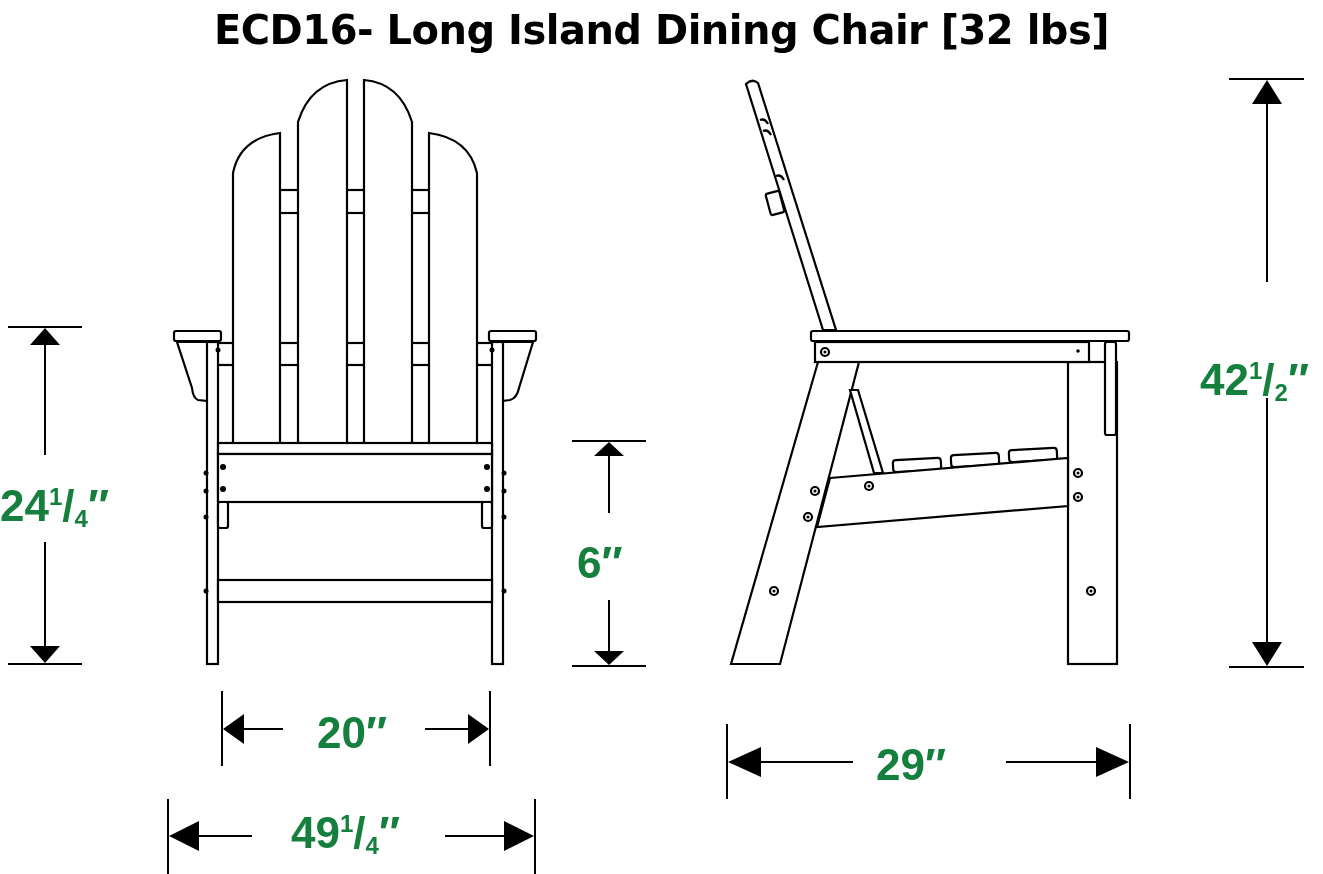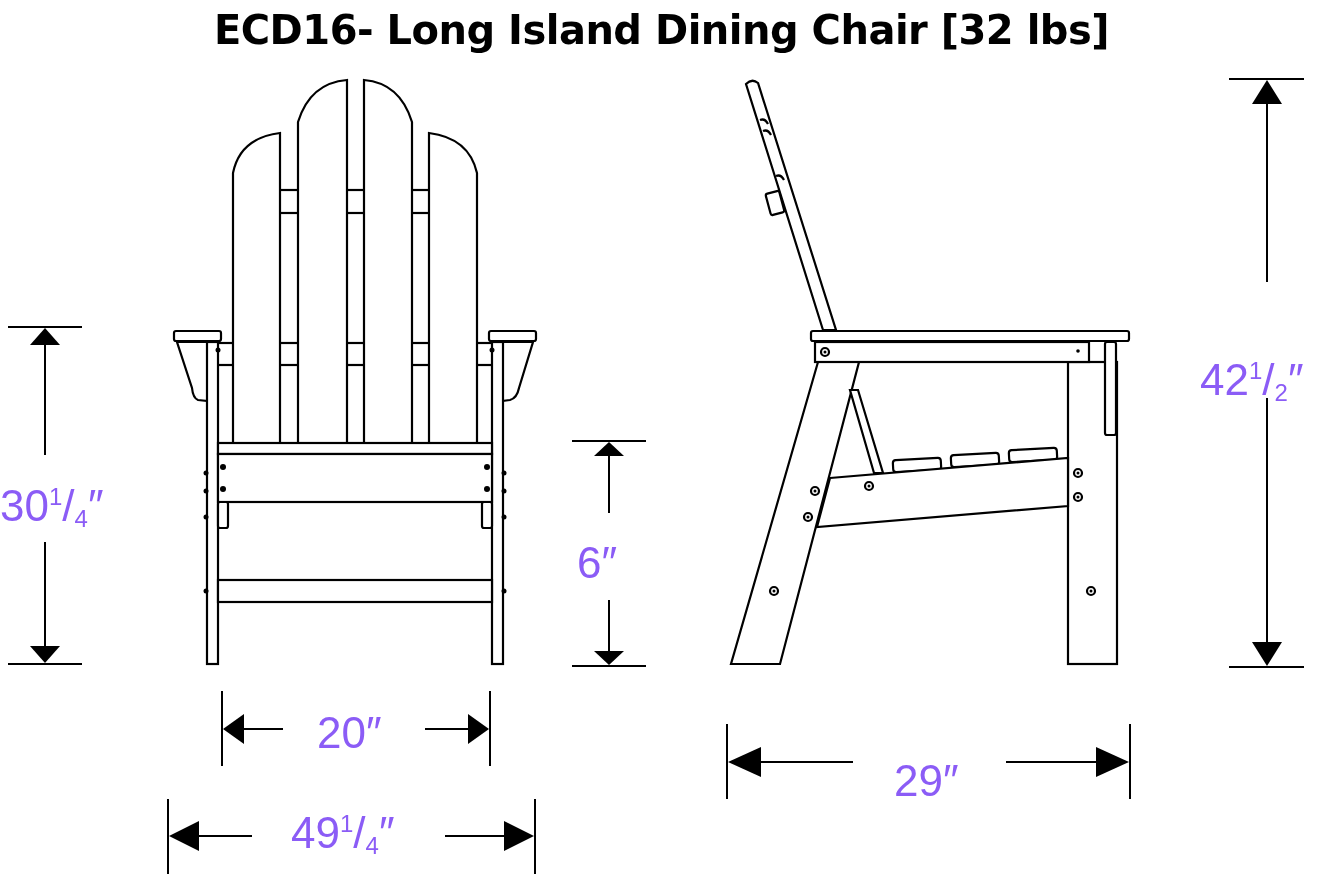--- a/index.html
+++ b/index.html
@@ -9,21 +9,21 @@
     font-family: "DejaVu Sans", sans-serif; font-weight: bold; font-size: 40px;
     color: #000; letter-spacing: -0.5px; line-height: 52px;
   }
   svg.drawing { position: absolute; left: 0; top: 0; }
   .ln { stroke: #000; stroke-width: 2.2; fill: #fff; }
   .ln2 { stroke: #000; stroke-width: 2.2; fill: none; }
   .dim { stroke: #000; stroke-width: 2; fill: none; }
   .arr { fill: #000; stroke: none; }
   .lbl {
     position: absolute; font-family: "Liberation Sans", sans-serif; font-size: 44px;
-    color: #8b5cf6; white-space: nowrap; line-height: 1;
+    color: #15803d; white-space: nowrap; line-height: 1; font-weight: bold;
   }
   .lbl sup { font-size: 24px; vertical-align: 16px; }
   .lbl sub { font-size: 24px; vertical-align: -6px; }
 </style>
 </head>
 <body>
 
 <div class="title">ECD16- Long Island Dining Chair [32 lbs]</div>
 
 <svg class="drawing" width="1323" height="874" viewBox="0 0 1323 874" xmlns="http://www.w3.org/2000/svg">
@@ -184,23 +184,23 @@
   <g>
     <line class="dim" x1="727" y1="724" x2="727" y2="799"></line>
     <line class="dim" x1="1130" y1="724" x2="1130" y2="799"></line>
     <line class="dim" x1="758" y1="762" x2="853" y2="762"></line>
     <line class="dim" x1="1006" y1="762" x2="1098" y2="762"></line>
     <polygon class="arr" points="728,762 761,747 761,777"></polygon>
     <polygon class="arr" points="1129,762 1096,747 1096,777"></polygon>
   </g>
 </svg>
 
-<div class="lbl" style="left:0px; top:484px;"><span>30</span><sup>1</sup>/<sub>4</sub><span>″</span></div>
+<div class="lbl" style="left:0px; top:484px;"><span>24</span><sup>1</sup>/<sub>4</sub><span>″</span></div>
 
 <div class="lbl" style="left:577px; top:541px;">6″</div>
 
 <div class="lbl" style="left:1200px; top:358px;"><span>42</span><sup>1</sup>/<sub>2</sub><span>″</span></div>
 
 <div class="lbl" style="left:317px; top:711px;">20″</div>
 
 <div class="lbl" style="left:291px; top:811px;"><span>49</span><sup>1</sup>/<sub>4</sub><span>″</span></div>
 
-<div class="lbl" style="left:894px; top:743px;margin-top:16px;">29″</div>
+<div class="lbl" style="left:876px; top:743px;">29″</div>
 
 </body></html>

